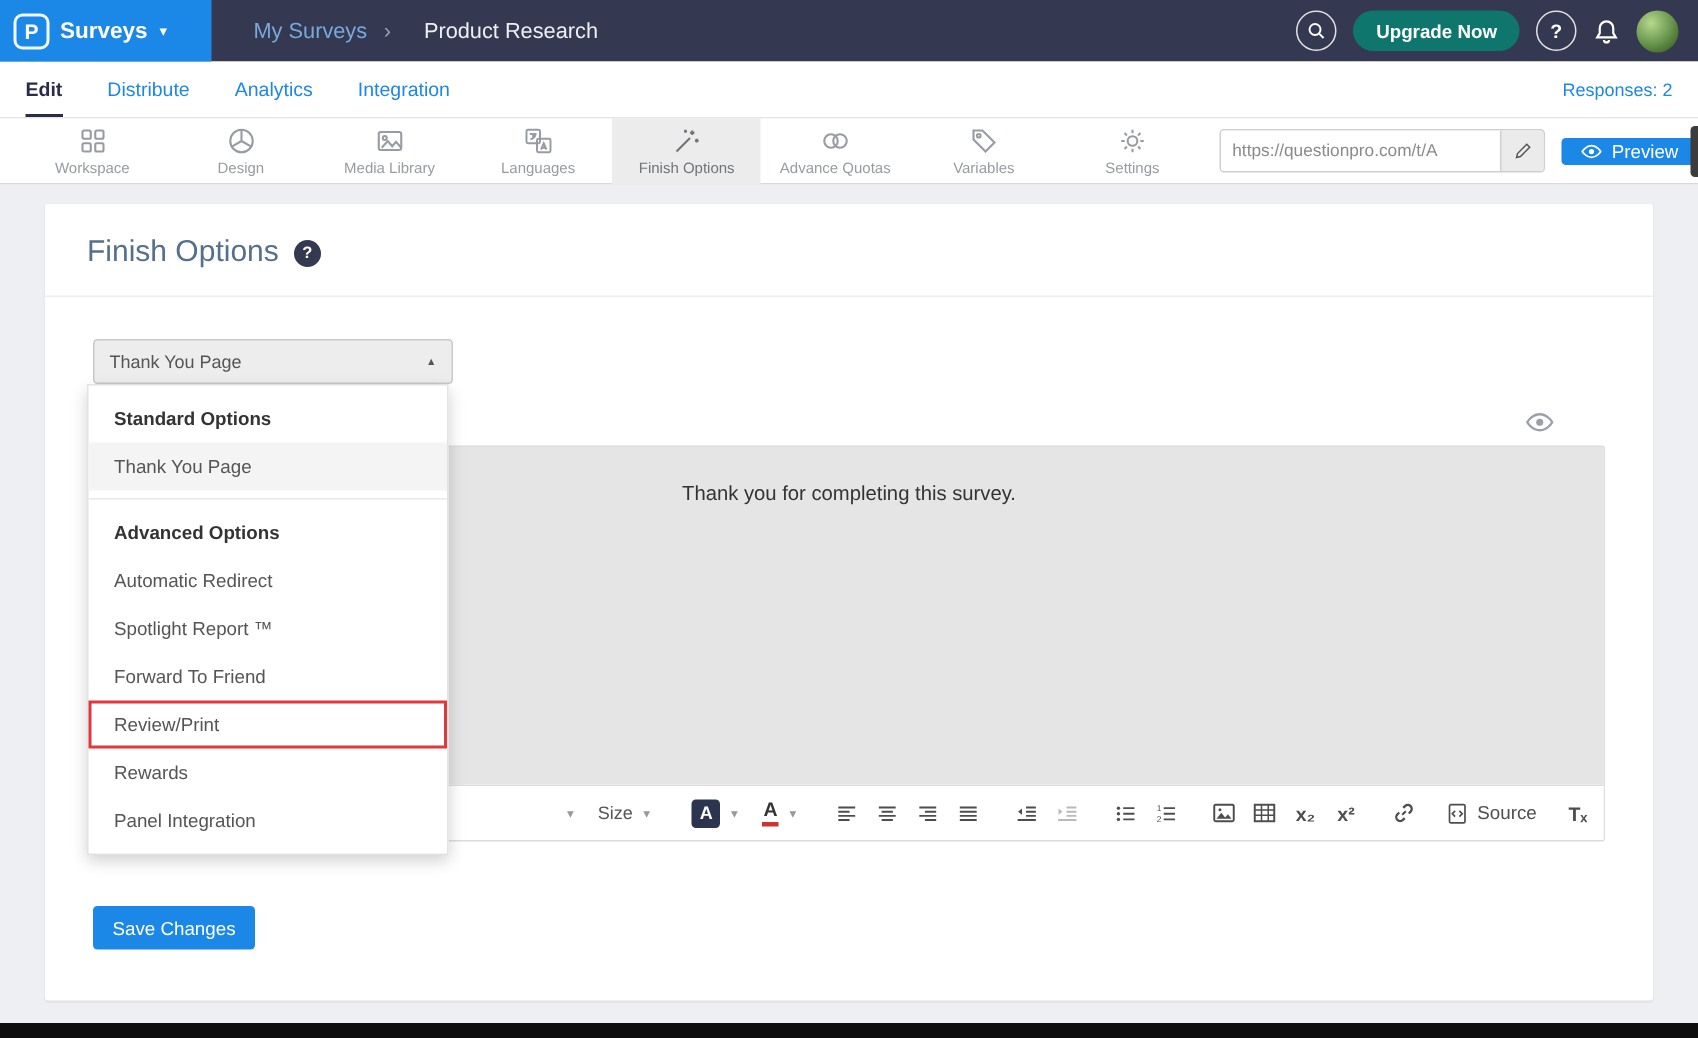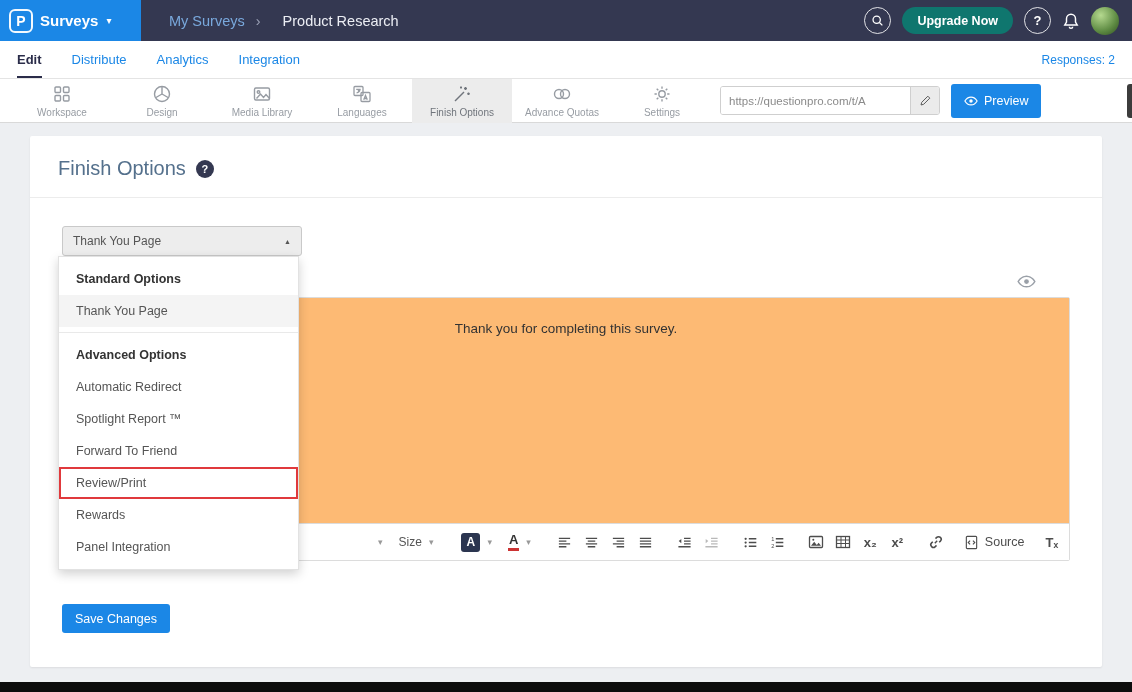--- a/index.html
+++ b/index.html
@@ -31,21 +31,21 @@
   .responses { margin-left:auto; align-self:center; color:#1b87e6; font-size:12px; }
 
   
   .subtoolbar { height:44px; background:#fff; border-bottom:1px solid #d9d9d9; display:flex; align-items:center; position:relative; padding-left:12px; }
   .tool-item { width:100px; height:44px; display:flex; flex-direction:column; align-items:center; justify-content:center; gap:3px; cursor:pointer; color:#979ca3; }
   .tool-item .tlabel { font-size:10px; }
   .tool-item.active { background:#ececec; color:#70757c; }
   .url-box { display:flex; width:220px; height:29px; border:1px solid #cfcfcf; border-radius:3px; overflow:hidden; margin-left:8px; background:#fff; }
   .url-input { flex:1; border:none; outline:none; padding:0 8px; font-size:11.5px; color:#8a8a8a; font-family:inherit; min-width:0; background:#fff; }
   .pencil-btn { width:29px; border:none; border-left:1px solid #cfcfcf; background:#ebebeb; color:#555; cursor:pointer; display:flex; align-items:center; justify-content:center; }
-  .preview-btn { margin-left:11px; height:34px; padding:0 13px; border:none; border-radius:3px; background:#1b87e6; color:#fff; font-size:12.5px; display:flex; align-items:center; gap:6px; cursor:pointer; font-family:inherit; }
+  .preview-btn { margin-left:11px; height:18px; padding:0 13px; border:none; border-radius:3px; background:#1b87e6; color:#fff; font-size:12.5px; display:flex; align-items:center; gap:6px; cursor:pointer; font-family:inherit; }
   .edge-widget { position:absolute; right:0; top:5px; width:5px; height:34px; background:#3c3c3c; border-radius:3px 0 0 3px; }
 
   
   .content { padding:13px 30px 0; }
   .card { background:#fff; border-radius:2px; box-shadow:0 1px 2px rgba(0,0,0,.08); height:531px; }
   .card-head { display:flex; align-items:center; gap:10px; padding:21px 28px 17px; border-bottom:1px solid #ececec; }
   .page-title { font-size:20px; font-weight:400; color:#54708c; }
   .help-badge { width:18px; height:18px; border-radius:50%; background:#343851; color:#fff; font-size:11px; font-weight:bold; display:flex; align-items:center; justify-content:center; cursor:pointer; }
   .card-body { padding:28px 32px 0; position:relative; }
 
@@ -54,21 +54,21 @@
 
   .dropdown-menu { position:absolute; left:28px; top:58px; width:241px; background:#fff; border:1px solid #e2e2e2; box-shadow:0 4px 10px rgba(0,0,0,.18); z-index:30; padding:4px 0 6px; }
   .menu-header { padding:11px 17px 9px; font-size:12.5px; font-weight:bold; color:#333; }
   .menu-item { padding:9px 17px; font-size:12.5px; color:#555; cursor:pointer; }
   .menu-item.selected { background:#f4f4f4; }
   .menu-item.highlighted { border:2px solid #e0393c; padding:7px 15px; }
   .menu-divider { height:1px; background:#e9e9e9; margin:5px 0 4px; }
 
   .eye-row { display:flex; justify-content:flex-end; padding:16px 34px 6px 0; color:#9aa0a8; }
   .editor-box { border:1px solid #dcdcdc; border-radius:2px; }
-  .editor-area { height:225px; background:#fdba74; padding-top:23px; text-align:center; font-size:13.5px; color:#333; cursor:text; }
+  .editor-area { height:225px; background:#e5e5e5; padding-top:23px; text-align:center; font-size:13.5px; color:#333; cursor:text; }
   .editor-toolbar { height:37px; background:#fff; border-top:1px solid #dcdcdc; display:flex; align-items:center; padding-left:246px; gap:4px; color:#4d4d4d; }
   .combo { display:flex; align-items:center; gap:7px; padding:0 6px; font-size:12px; color:#555; cursor:pointer; background:none; border:none; font-family:inherit; }
   .combo .caret { font-size:9px; color:#999; }
   .font-combo-label { width:56px; display:inline-block; }
   .ebtn { width:23px; height:25px; display:flex; align-items:center; justify-content:center; background:none; border:none; color:#4d4d4d; cursor:pointer; font-family:inherit; padding:0; }
   .ebtn.disabled { color:#b9b9b9; }
   .group-gap { margin-left:12px; }
   .bgcolor-chip { width:19px; height:19px; background:#2b3550; color:#fff; font-weight:bold; font-size:12px; border-radius:3px; display:flex; align-items:center; justify-content:center; }
   .textcolor-chip { font-weight:bold; font-size:13px; color:#333; border-bottom:3px solid #cc3333; line-height:1.1; padding:0 1px 1px; }
   .script-label { font-size:13px; font-weight:bold; color:#4d4d4d; }
@@ -185,20 +185,29 @@
       <svg viewBox="0 0 20 20" width="20" height="20" fill="none" stroke="currentColor" stroke-width="1.4">
           <circle cx="7" cy="10" r="4.5"></circle>
           <circle cx="13" cy="10" r="4.5"></circle>
         </svg>
     </span>
     <span class="tlabel">Advance Quotas</span>
   </div>
   <div class="tool-item">
     <span>
       <svg viewBox="0 0 20 20" width="20" height="20" fill="none" stroke="currentColor" stroke-width="1.4">
+          <path d="M3 3h6l8 8-6 6-8-8z"></path>
+          <circle cx="6.5" cy="6.5" r="1.2"></circle>
+        </svg>
+    </span>
+    <span class="tlabel">Variables</span>
+  </div>
+  <div class="tool-item">
+    <span>
+      <svg viewBox="0 0 20 20" width="20" height="20" fill="none" stroke="currentColor" stroke-width="1.4">
           <circle cx="10" cy="10" r="3.2"></circle>
           <path d="M10 2.5v2.3M10 15.2v2.3M2.5 10h2.3M15.2 10h2.3M4.7 4.7l1.6 1.6M13.7 13.7l1.6 1.6M15.3 4.7l-1.6 1.6M6.3 13.7l-1.6 1.6"></path>
         </svg>
     </span>
     <span class="tlabel">Settings</span>
   </div>
 
   <div class="url-box">
     <input class="url-input" readonly="" value="https://questionpro.com/t/A" style="">
     <button class="pencil-btn">

